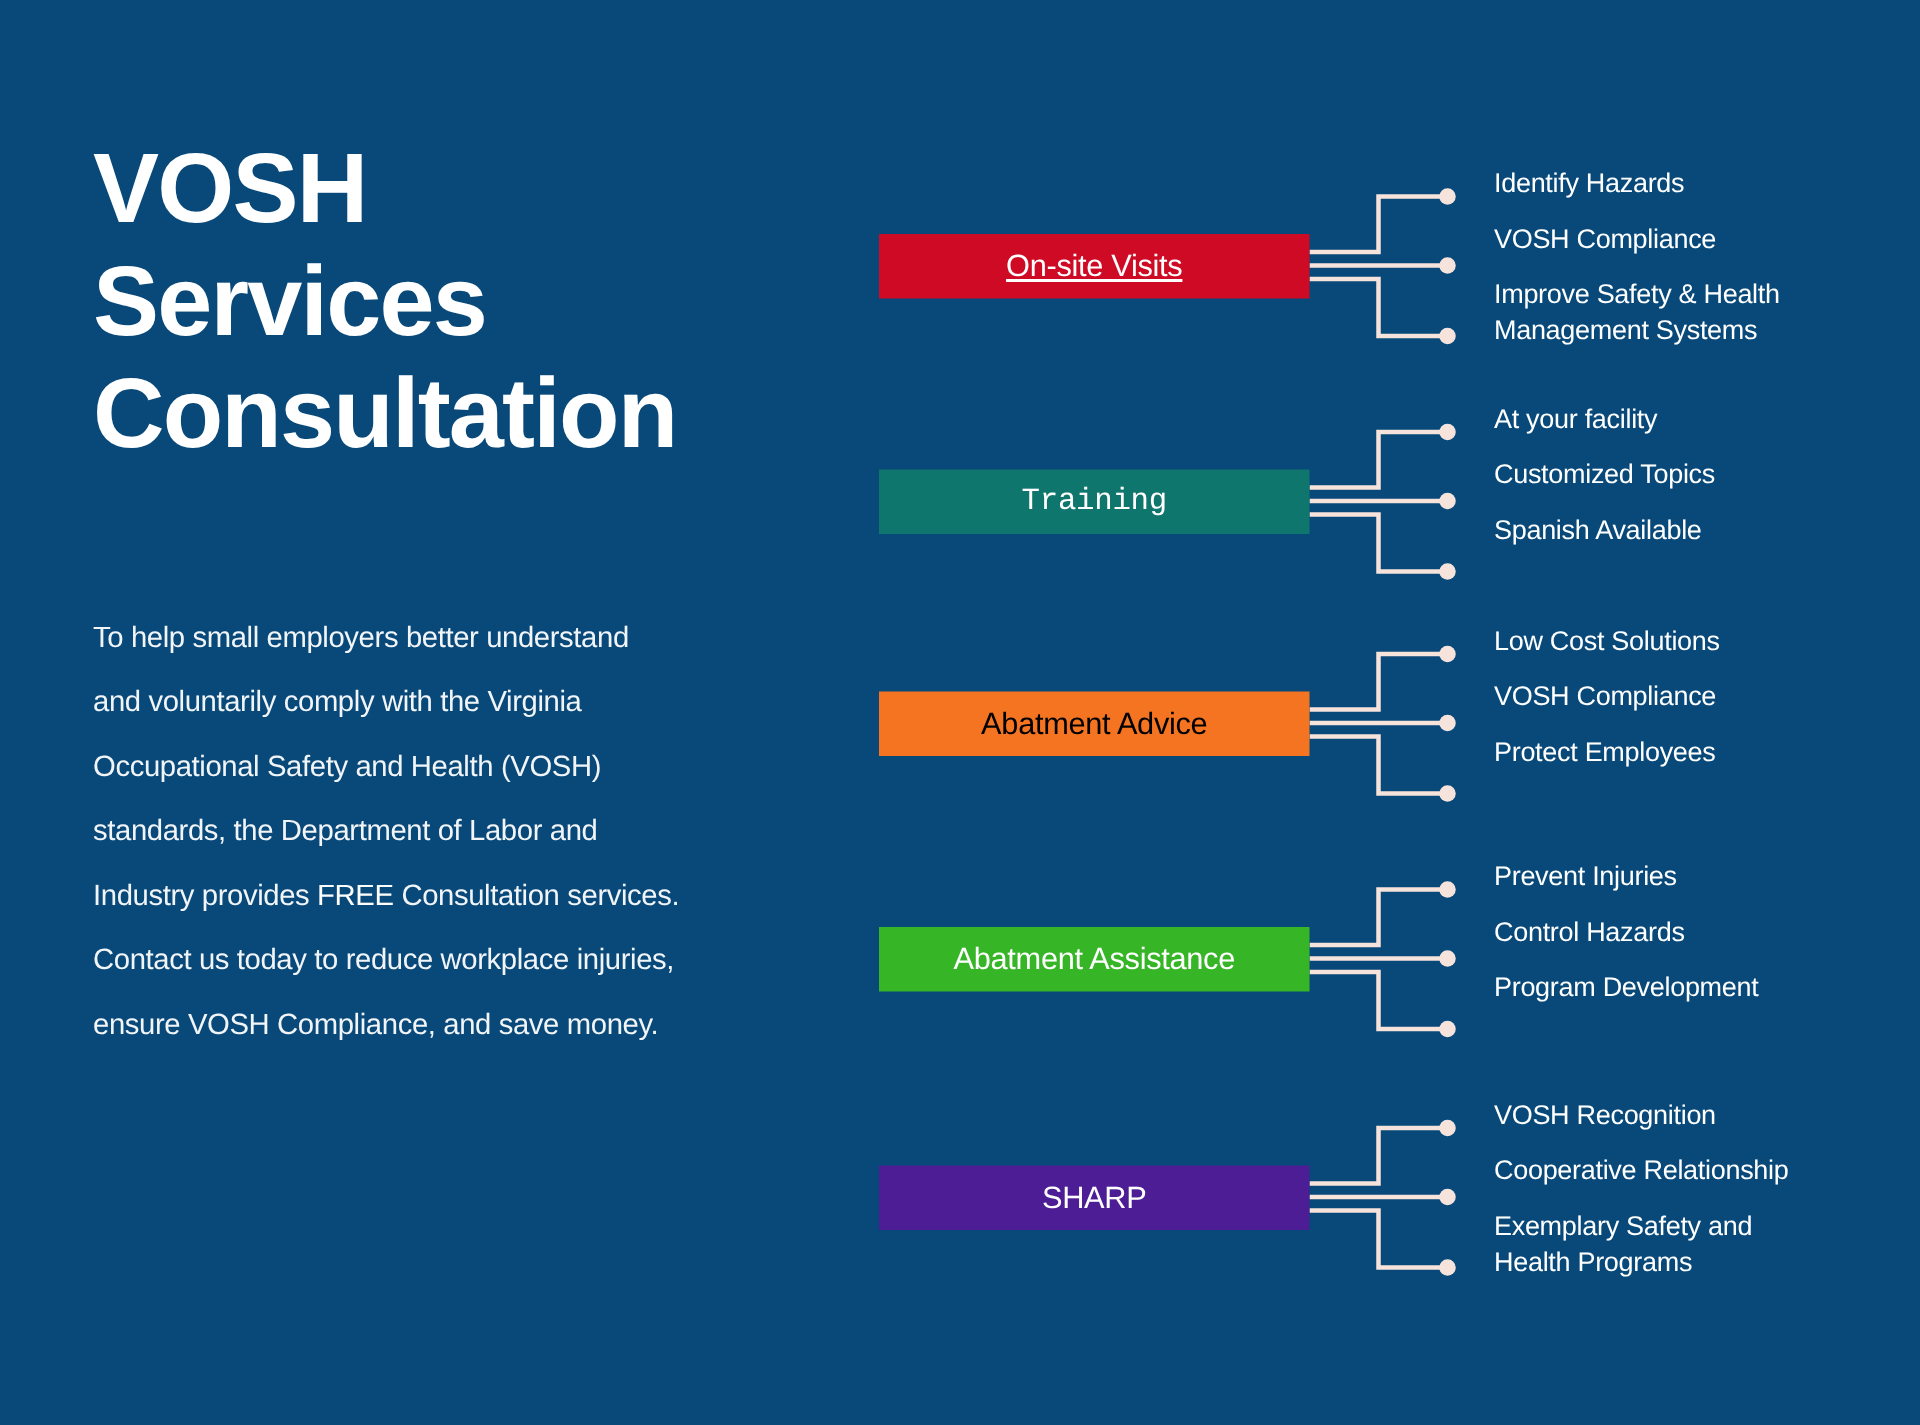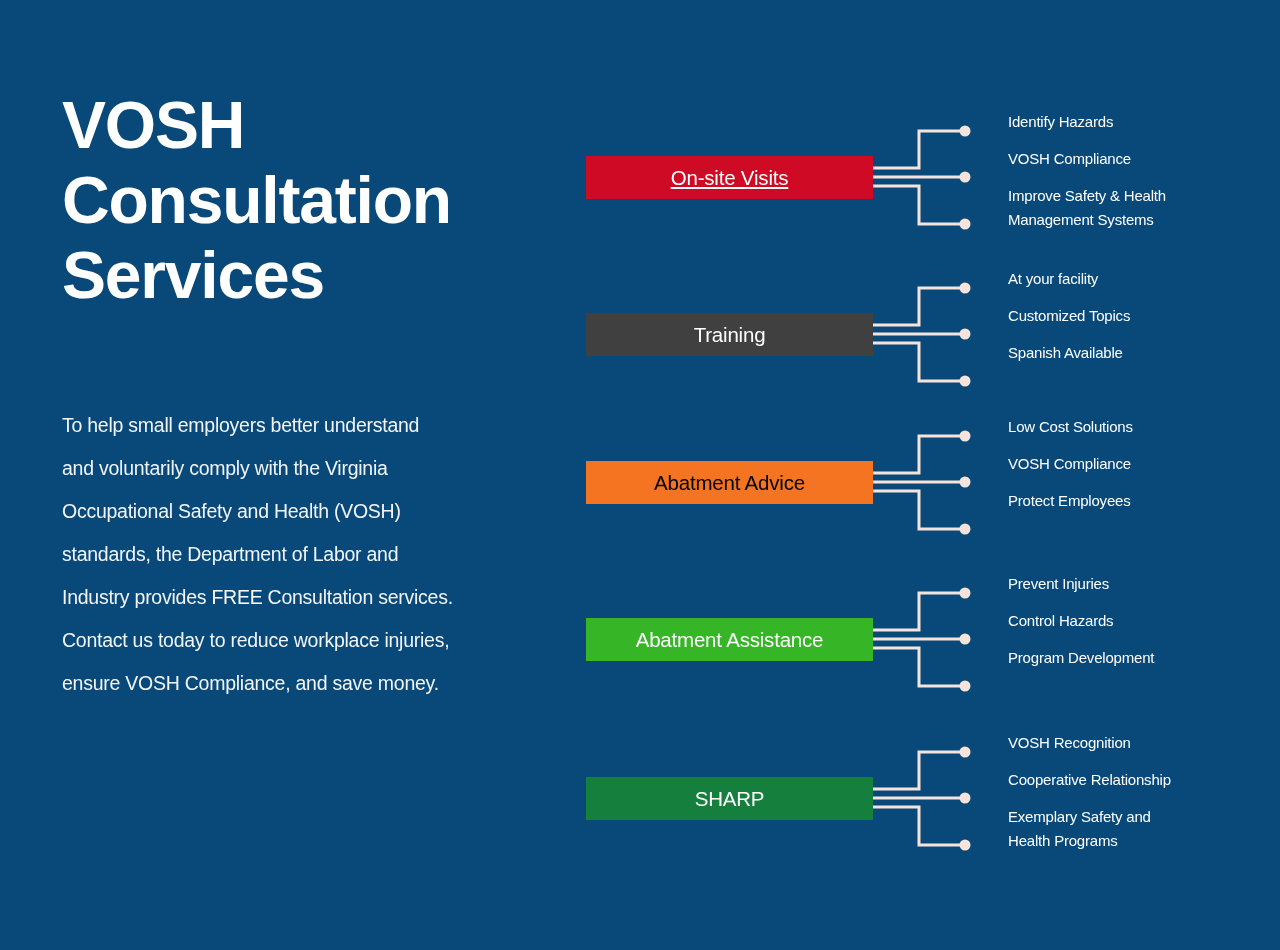--- a/index.html
+++ b/index.html
@@ -89,41 +89,41 @@
   }
   .branches {
     position: absolute;
     left: 410px;
     top: -46px;
     width: 290px;
     height: 140px;
   }
   .branch {
     position: absolute;
-    left: 12px;
-    font-size: 15px;
+    left: 0;
+    font-size: 18px;
     line-height: 24px;
     color: #ffffff;
     letter-spacing: -0.2px;
     white-space: nowrap;
   }
   .branch.b0 { top: 0px; }
   .branch.b1 { top: 37px; }
   .branch.b2 { top: 74px; }
 </style>
 </head>
 <body>
 
 <div id="canvas">
 
   <div id="left-col">
     <h1 id="page-title">
         <div>VOSH</div>
+        <div>Services</div>
         <div>Consultation</div>
-        <div>Services</div>
       </h1>
     <p id="intro-paragraph">To help small employers better understand and voluntarily comply with the Virginia Occupational Safety and Health (VOSH) standards, the Department of Labor and Industry provides <span class="free">FREE</span> Consultation services. Contact us today to reduce workplace injuries, ensure VOSH Compliance, and save money.</p>
   </div>
 
   <div id="rows">
       <div class="row" style="top: 156px;">
         <div class="cat-box" style="background: rgb(206, 10, 36); color: rgb(255, 255, 255); text-decoration: underline;">On-site Visits</div>
         <svg class="connector" viewBox="0 0 120 135" width="120" height="135">
           <path d="M 0 58 L 46 58 L 46 21 L 92 21" fill="none" stroke="#f6e3dc" stroke-width="3" stroke-linecap="butt" stroke-linejoin="miter"></path>
           <circle cx="92" cy="21" r="5.5" fill="#f6e3dc"></circle>
@@ -139,21 +139,21 @@
           <div class="branch b1">
             <div>VOSH Compliance</div>
           </div>
           <div class="branch b2">
             <div>Improve Safety &amp; Health</div>
             <div>Management Systems</div>
           </div>
         </div>
       </div>
       <div class="row" style="top: 313px;">
-        <div class="cat-box" style="background: #404040; color: rgb(255, 255, 255);">Training</div>
+        <div class="cat-box" style="background: #0f766e; color: rgb(255, 255, 255); font-family: Liberation Mono, monospace;">Training</div>
         <svg class="connector" viewBox="0 0 120 135" width="120" height="135">
           <path d="M 0 58 L 46 58 L 46 21 L 92 21" fill="none" stroke="#f6e3dc" stroke-width="3" stroke-linecap="butt" stroke-linejoin="miter"></path>
           <circle cx="92" cy="21" r="5.5" fill="#f6e3dc"></circle>
           <path d="M 0 67 L 92 67" fill="none" stroke="#f6e3dc" stroke-width="3" stroke-linecap="butt" stroke-linejoin="miter"></path>
           <circle cx="92" cy="67" r="5.5" fill="#f6e3dc"></circle>
           <path d="M 0 76 L 46 76 L 46 114 L 92 114" fill="none" stroke="#f6e3dc" stroke-width="3" stroke-linecap="butt" stroke-linejoin="miter"></path>
           <circle cx="92" cy="114" r="5.5" fill="#f6e3dc"></circle>
         </svg>
         <div class="branches">
           <div class="branch b0">
@@ -205,21 +205,21 @@
           </div>
           <div class="branch b1">
             <div>Control Hazards</div>
           </div>
           <div class="branch b2">
             <div>Program Development</div>
           </div>
         </div>
       </div>
       <div class="row" style="top: 777px;">
-        <div class="cat-box" style="background: #15803d; color: rgb(255, 255, 255);">SHARP</div>
+        <div class="cat-box" style="background: #4c1d95; color: rgb(255, 255, 255);">SHARP</div>
         <svg class="connector" viewBox="0 0 120 135" width="120" height="135">
           <path d="M 0 58 L 46 58 L 46 21 L 92 21" fill="none" stroke="#f6e3dc" stroke-width="3" stroke-linecap="butt" stroke-linejoin="miter"></path>
           <circle cx="92" cy="21" r="5.5" fill="#f6e3dc"></circle>
           <path d="M 0 67 L 92 67" fill="none" stroke="#f6e3dc" stroke-width="3" stroke-linecap="butt" stroke-linejoin="miter"></path>
           <circle cx="92" cy="67" r="5.5" fill="#f6e3dc"></circle>
           <path d="M 0 76 L 46 76 L 46 114 L 92 114" fill="none" stroke="#f6e3dc" stroke-width="3" stroke-linecap="butt" stroke-linejoin="miter"></path>
           <circle cx="92" cy="114" r="5.5" fill="#f6e3dc"></circle>
         </svg>
         <div class="branches">
           <div class="branch b0">

